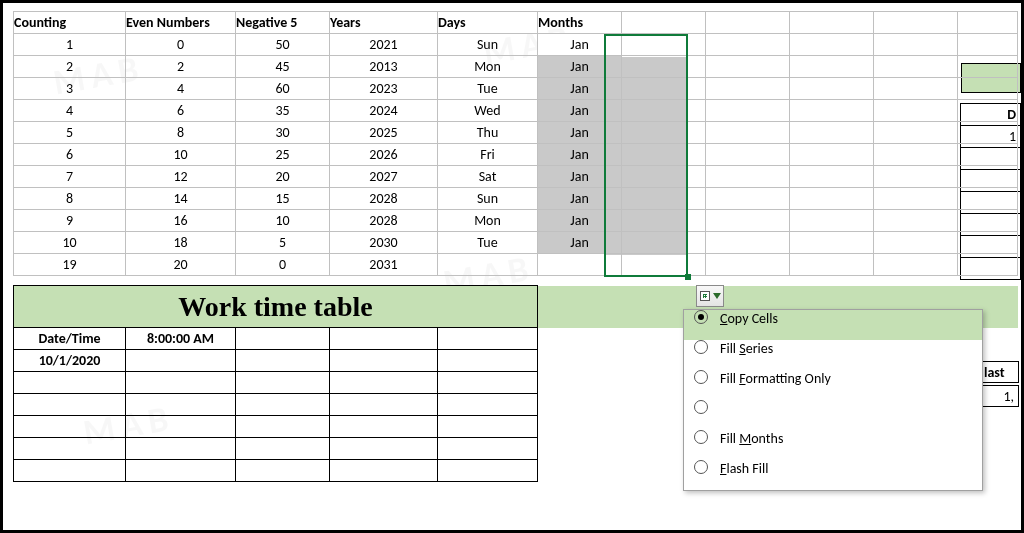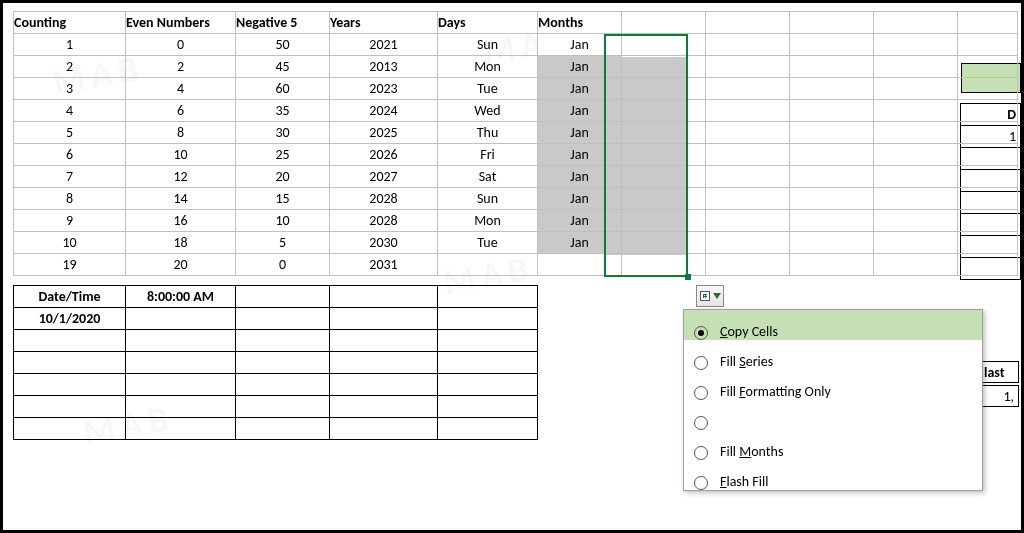--- a/index.html
+++ b/index.html
@@ -27,21 +27,21 @@
 .sel-rest { position: absolute; background: #c9c9c9; pointer-events: none; }
 
 
 .fill-handle { position: absolute; width: 28px; height: 22px; border: 1px solid #8a8a8a; background: linear-gradient(#f8f8f8,#e4e4e4); display: flex; align-items: center; justify-content: center; font-size: 10px; cursor: pointer; }
 .fill-handle .sq { width: 10px; height: 10px; background: #fff; border: 1px solid #555; position: relative; }
 .fill-handle .sq::after { content: ""; position: absolute; inset: 2px; background: repeating-linear-gradient(to right,#1e7b3a 0 1px,transparent 1px 2px), repeating-linear-gradient(to bottom,#1e7b3a 0 1px,transparent 1px 2px); }
 .fill-handle .arrow { width: 0; height: 0; border-left: 4px solid transparent; border-right: 4px solid transparent; border-top: 6px solid #2b6b2b; margin-left: 3px; }
 
 
 .menu { position: absolute; border: 1px solid #a0a0a0; background: #fff; box-shadow: 2px 2px 5px rgba(0,0,0,0.25); font-size: 14px; }
-.menu .item { display: flex; align-items: flex-end; height: 30px; padding: 0 16px 0 10px; cursor: pointer; white-space: nowrap; }
+.menu .item { display: flex; align-items: flex-start; height: 30px; padding: 0 16px 0 10px; cursor: pointer; white-space: nowrap; }
 .menu .item.selected { background: #c5e0b4; }
 .menu .radio { width: 14px; height: 14px; border: 1px solid #555; border-radius: 50%; margin-right: 12px; display: inline-flex; align-items: center; justify-content: center; }
 .menu .radio.sel::after { content: ""; width: 6px; height: 6px; border-radius: 50%; background: #000; }
 
 
 .title-bar td { background: #c5e0b4; }
 .title-text { font-family: "Times New Roman", serif; font-size: 28px; font-weight: bold; }
 
 
 .wm { position: absolute; font-family: Calibri, Arial, sans-serif; font-size: 36px; color: rgba(0,0,0,0.03); transform: rotate(-10deg); pointer-events: none; font-weight: bold; letter-spacing: 6px; }
@@ -239,20 +239,24 @@
           <td></td>
           <td></td>
           <td></td>
           <td></td>
         </tr>
 
     <tr>
           <td colspan="11" style="height:10px;border:none"></td>
         </tr>
 
+    <tr class="title-bar">
+      <td colspan="5" style="border:1px solid #000;height:42px"><span class="title-text">Work time table</span></td>
+      <td style="border:none" colspan="6"></td>
+    </tr>
     <tr>
       <td class="bold" style="border:1px solid #000">Date/Time</td>
       <td class="bold" style="border:1px solid #000">8:00:00 AM</td>
       <td style="border:1px solid #000"></td>
       <td style="border:1px solid #000"></td>
       <td style="border:1px solid #000"></td>
       <td style="border:none" colspan="6"></td>
     </tr>
     <tr>
       <td class="bold left" style="border:1px solid #000">10/1/2020</td>

